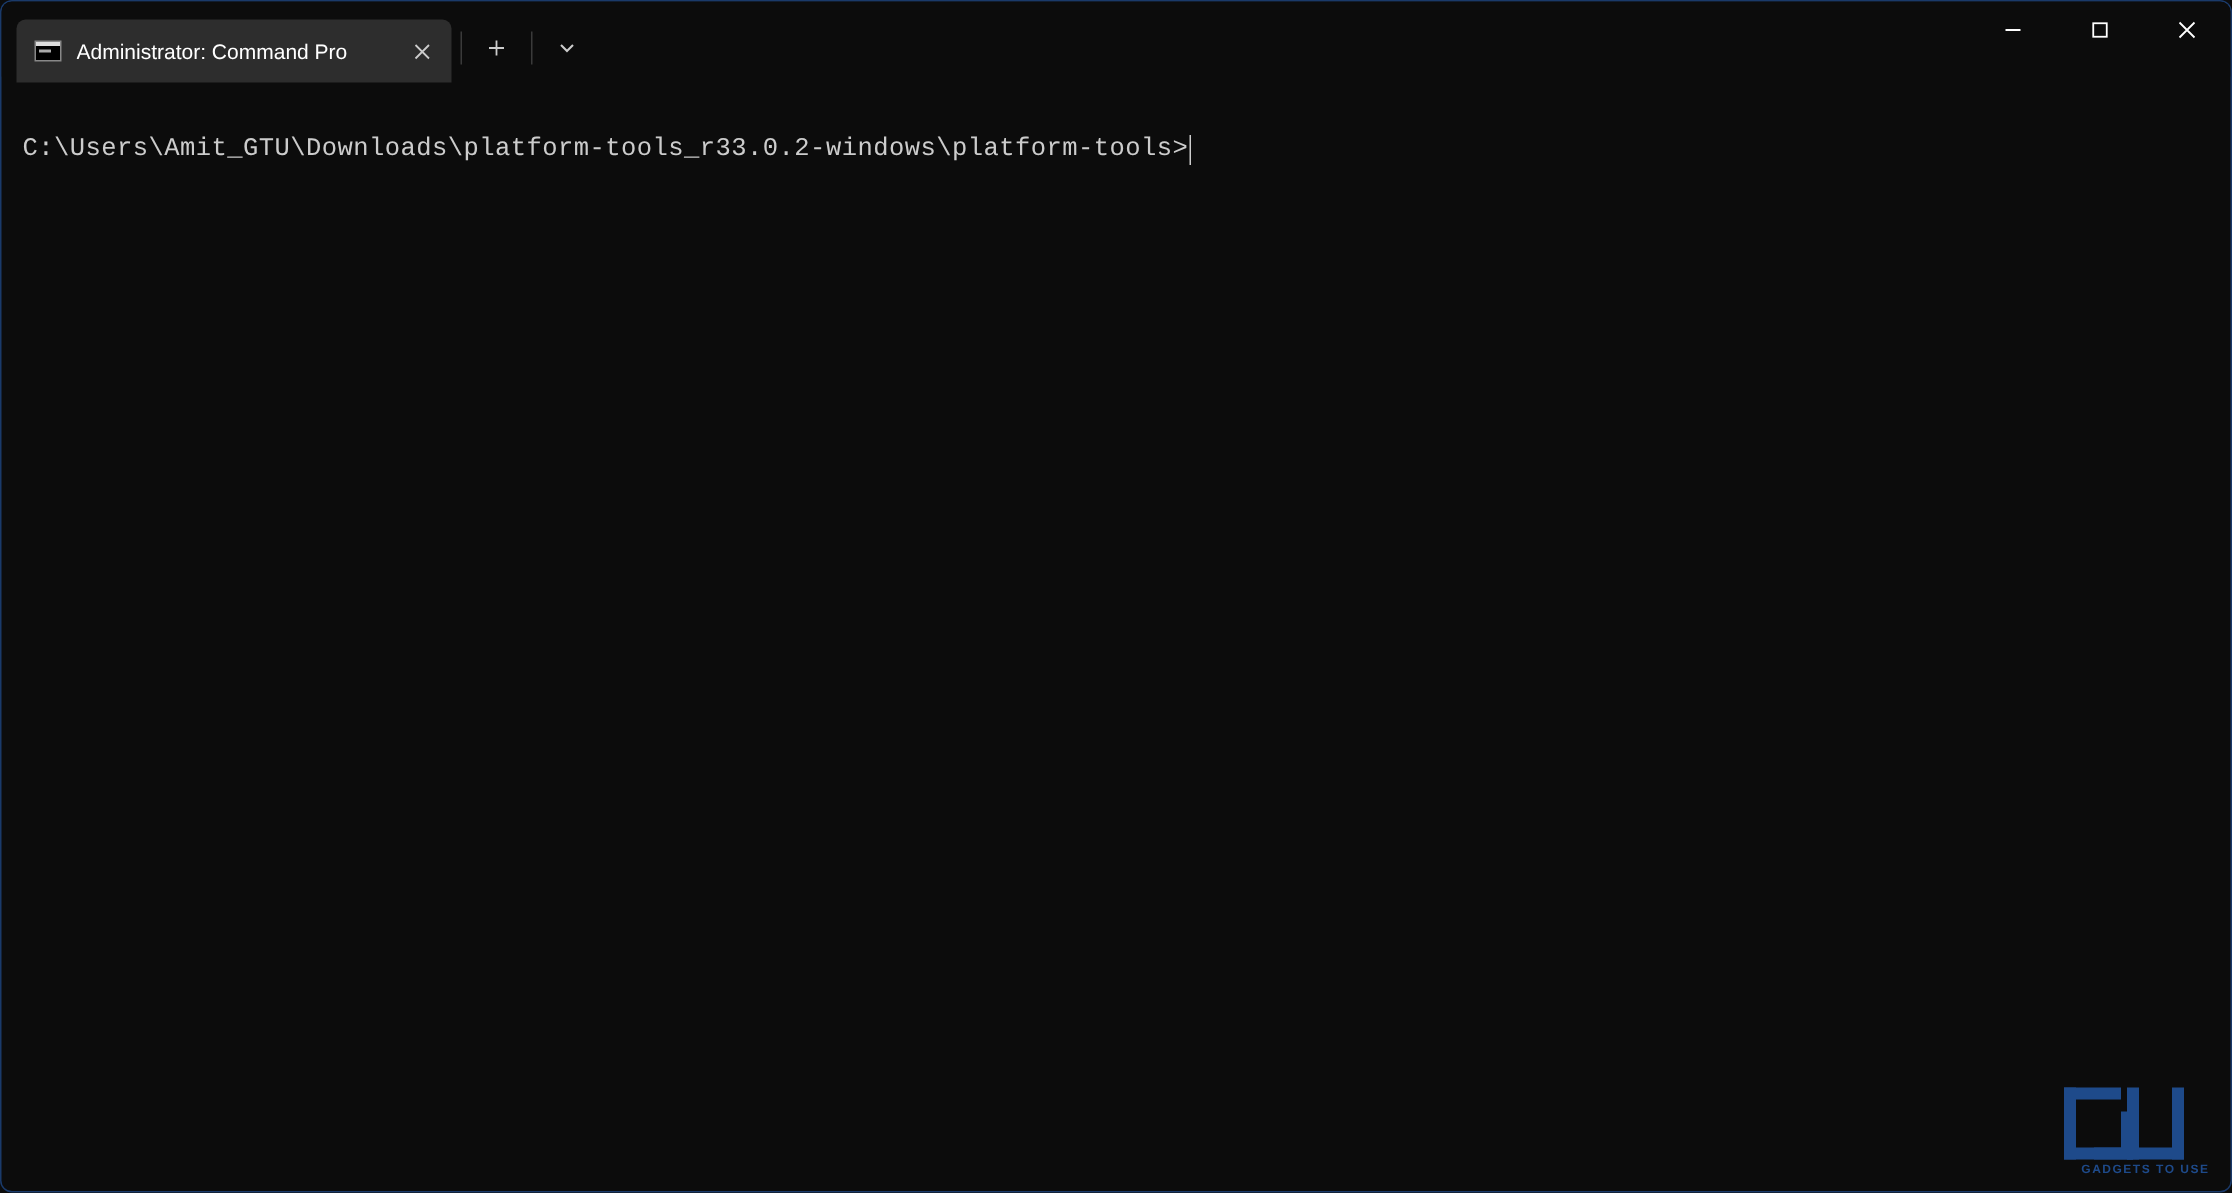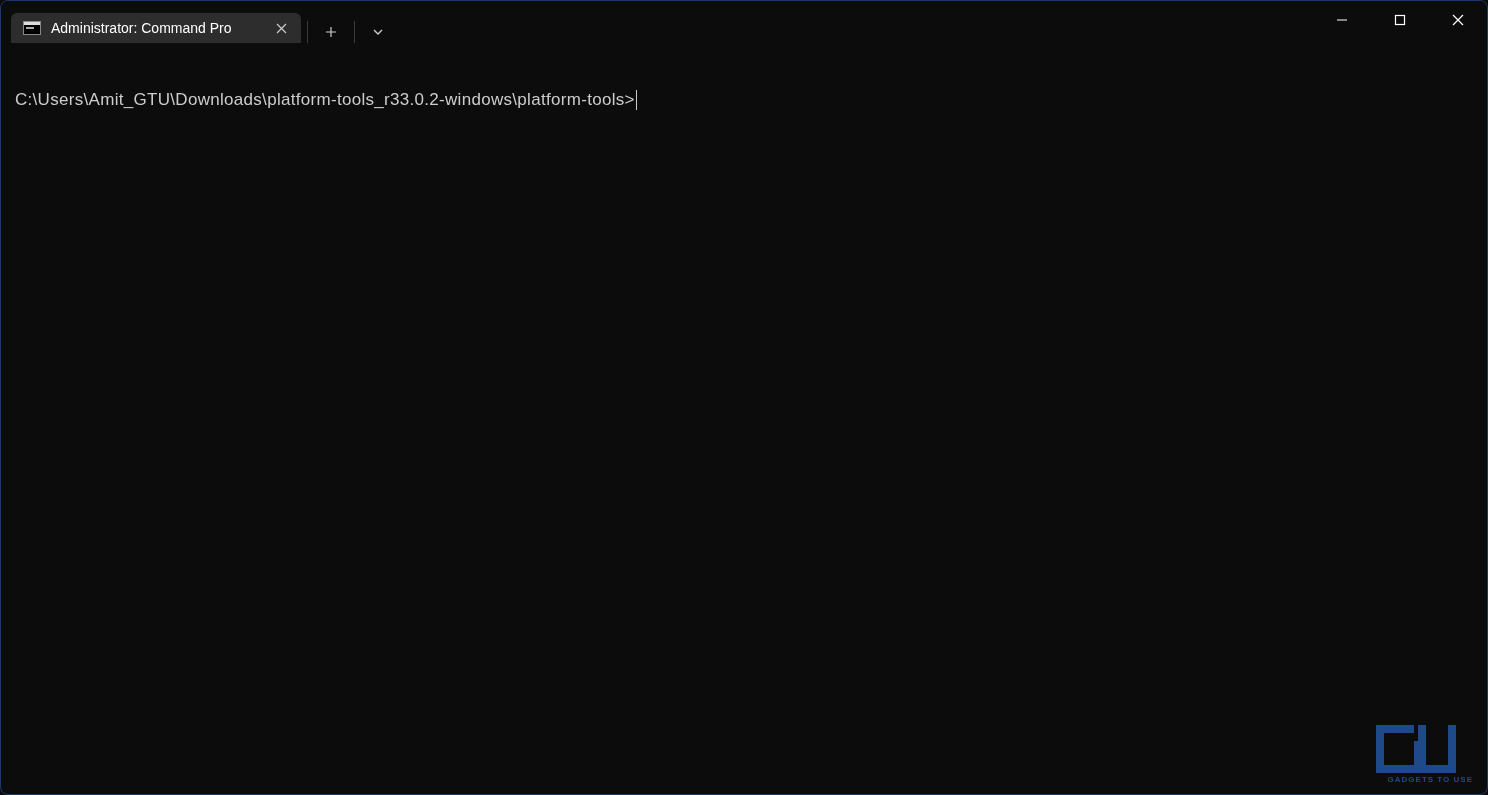--- a/index.html
+++ b/index.html
@@ -24,21 +24,21 @@
       background: #0c0c0c;
     }
     .tab {
       display: flex;
       align-items: center;
       background: #2d2d2d;
       border-radius: 6px 6px 0 0;
       padding: 0 10px 0 12px;
       margin-top: 12px;
       margin-left: 10px;
-      height: 30px;
+      height: 42px;
       min-width: 290px;
       max-width: 290px;
     }
     .tab-icon {
       width: 18px;
       height: 14px;
       background: linear-gradient(to bottom, #ddd 0%, #ddd 25%, #000 25%, #000 100%);
       border: 1px solid #888;
       margin-right: 10px;
       flex-shrink: 0;
@@ -105,21 +105,21 @@
       width: 58px;
       height: 38px;
       display: flex;
       align-items: center;
       justify-content: center;
       color: #ffffff;
       cursor: pointer;
     }
     .terminal-body {
       padding: 38px 14px 14px 14px;
-      font-family: Liberation Sans, sans-serif;
+      font-family: Liberation Mono, monospace;
       font-size: 17px;
       color: #cccccc;
       line-height: 1.3;
       letter-spacing: 0.3px;
     }
     .prompt-line {
       display: flex;
       align-items: center;
     }
     .cursor {

